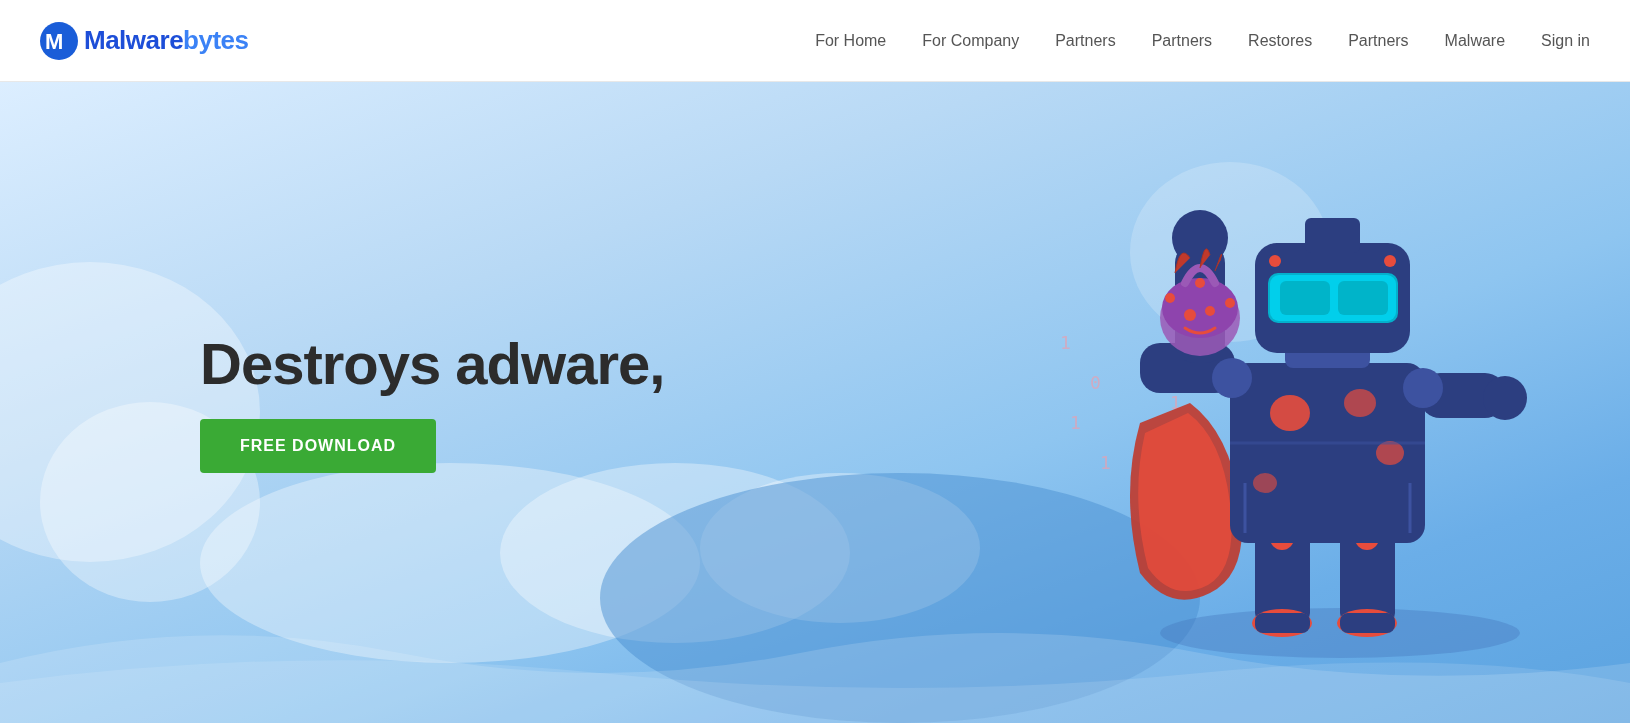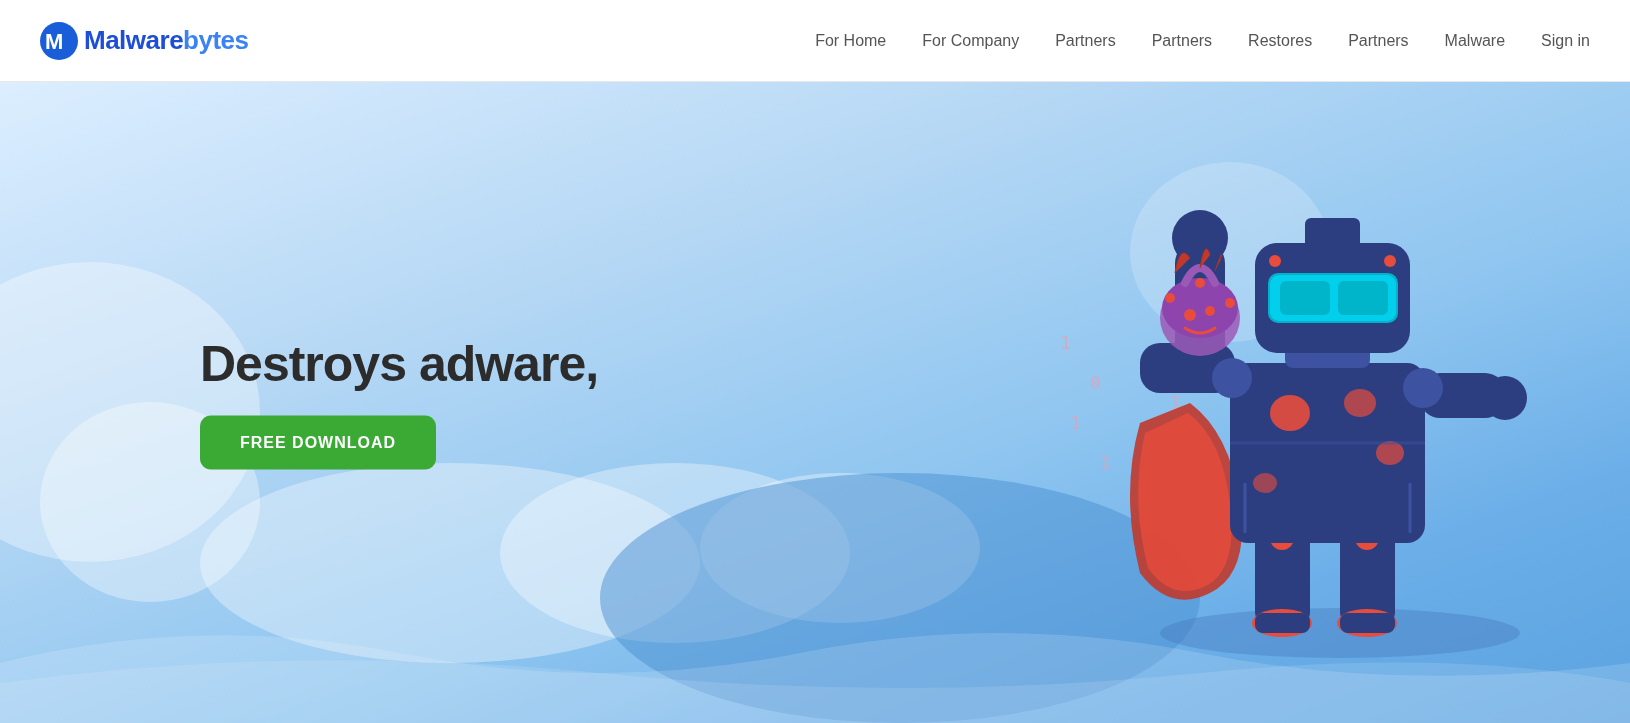--- a/index.html
+++ b/index.html
@@ -82,21 +82,21 @@
 
     
     .hero-content {
       position: absolute;
       left: 200px;
       top: 50%;
       transform: translateY(-50%);
       max-width: 650px;
     }
     .hero-title {
-      font-size: 50px;
+      font-size: 58px;
       font-weight: 800;
       color: #2c2c2c;
       line-height: 1.1;
       margin-bottom: 24px;
       letter-spacing: -1px;
     }
     .hero-subtitle {
       font-size: 17px;
       color: #444;
       line-height: 1.6;
@@ -104,21 +104,21 @@
       max-width: 520px;
     }
     .btn-download {
       display: inline-block;
       background: #3aaa35;
       color: #fff;
       font-size: 16px;
       font-weight: 700;
       letter-spacing: 1px;
       padding: 18px 40px;
-      border-radius: 11px;
+      border-radius: 4px;
       cursor: pointer;
       border: none;
       text-transform: uppercase;
     }
 
     
     .robot-container {
       position: absolute;
       right: 60px;
       bottom: 60px;

